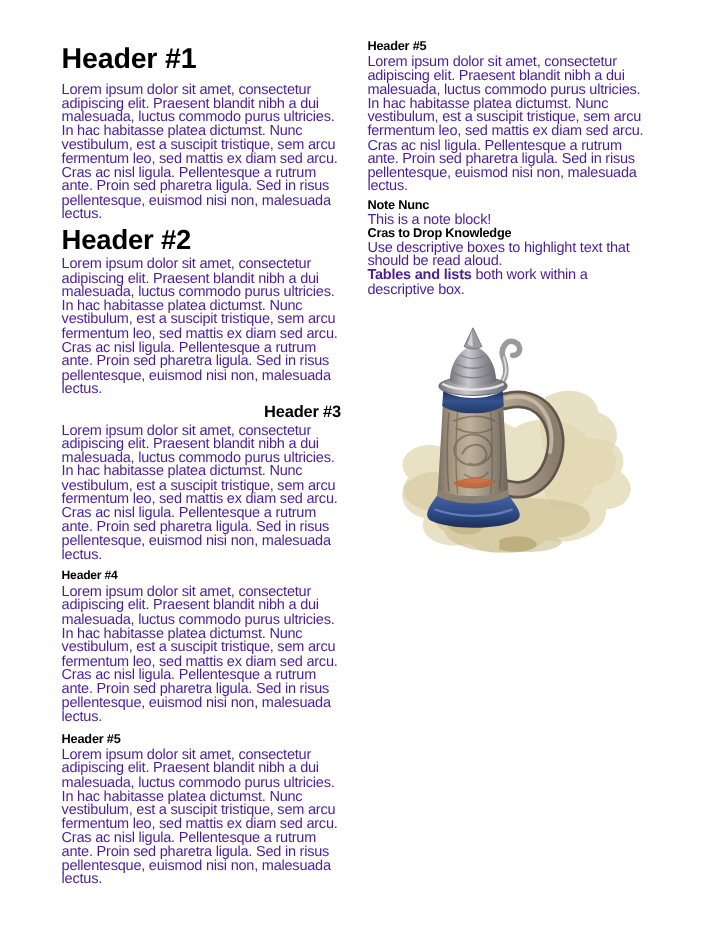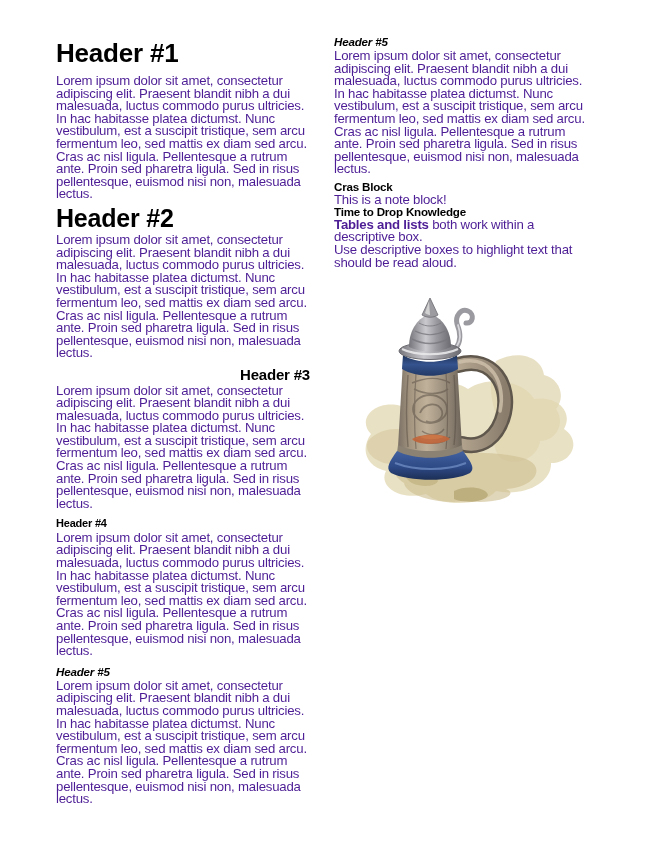--- a/index.html
+++ b/index.html
@@ -14,21 +14,21 @@
 
   .body-text {
     font-size:13.2px; line-height:12.6px; letter-spacing:-0.2px;
     margin:0; color:#4c1d95;
   }
   h1,h2,h3,h4,h5 { color:#000; line-height:1.04; letter-spacing:-0.2px; font-weight:bold; }
   h1 { font-size:26px;   margin:0 0 8px 0; }
   h2 { font-size:25px; margin:4px 0 3px 0; }
   h3 { font-size:15px;   margin:7px 0 2px 0;text-align:right; }
   h4 { font-size:11px; margin:8px 0 2px 0; }
-  h5 { font-size:11.6px; margin:8px 0 2px 0;font-style:italic; }
+  h5 { font-size:11.6px; margin:8px 0 2px 0; }
 
   .note-label {
     font-size:11.6px; font-weight:bold; line-height:12.6px;
     letter-spacing:-0.2px; margin:0; color:#000;
   }
   .note-first { margin-top:5px; }
   .bold-lead { font-weight:bold; }
 
   .stein-wrap { position:absolute; left:346px; top:291px; width:292px; height:222px; }
   .stein-wrap svg { display:block; width:100%; height:100%; }
@@ -52,26 +52,26 @@
     <p class="body-text">Lorem ipsum dolor sit amet, consectetur adipiscing elit. Praesent blandit nibh a dui malesuada, luctus commodo purus ultricies. In hac habitasse platea dictumst. Nunc vestibulum, est a suscipit tristique, sem arcu fermentum leo, sed mattis ex diam sed arcu. Cras ac nisl ligula. Pellentesque a rutrum ante. Proin sed pharetra ligula. Sed in risus pellentesque, euismod nisi non, malesuada lectus.</p>
 
     <h5>Header #5</h5>
     <p class="body-text">Lorem ipsum dolor sit amet, consectetur adipiscing elit. Praesent blandit nibh a dui malesuada, luctus commodo purus ultricies. In hac habitasse platea dictumst. Nunc vestibulum, est a suscipit tristique, sem arcu fermentum leo, sed mattis ex diam sed arcu. Cras ac nisl ligula. Pellentesque a rutrum ante. Proin sed pharetra ligula. Sed in risus pellentesque, euismod nisi non, malesuada lectus.</p>
   </div>
 
   <div class="col col-right">
     <h5 style="margin-top:0;">Header #5</h5>
     <p class="body-text">Lorem ipsum dolor sit amet, consectetur adipiscing elit. Praesent blandit nibh a dui malesuada, luctus commodo purus ultricies. In hac habitasse platea dictumst. Nunc vestibulum, est a suscipit tristique, sem arcu fermentum leo, sed mattis ex diam sed arcu. Cras ac nisl ligula. Pellentesque a rutrum ante. Proin sed pharetra ligula. Sed in risus pellentesque, euismod nisi non, malesuada lectus.</p>
 
-    <p class="note-label note-first">Cras Block</p>
+    <p class="note-label note-first">Note Nunc</p>
     <p class="body-text">This is a note block!</p>
 
-    <p class="note-label">Time to Drop Knowledge</p>
+    <p class="note-label">Cras to Drop Knowledge</p>
+    <p class="body-text">Use descriptive boxes to highlight text that should be read aloud.</p>
     <p class="body-text"><span class="bold-lead">Tables and lists</span><span> both work within a descriptive box.</span></p>
-    <p class="body-text">Use descriptive boxes to highlight text that should be read aloud.</p>
   </div>
 
   <div class="stein-wrap">
     <svg viewBox="0 0 292 222" xmlns="http://www.w3.org/2000/svg">
       <defs>
         <linearGradient id="bodyGrad" x1="0" y1="0" x2="1" y2="0">
           <stop offset="0" stop-color="#7a7065"></stop>
           <stop offset="0.18" stop-color="#a3947f"></stop>
           <stop offset="0.45" stop-color="#c0b19a"></stop>
           <stop offset="0.75" stop-color="#968a79"></stop>

